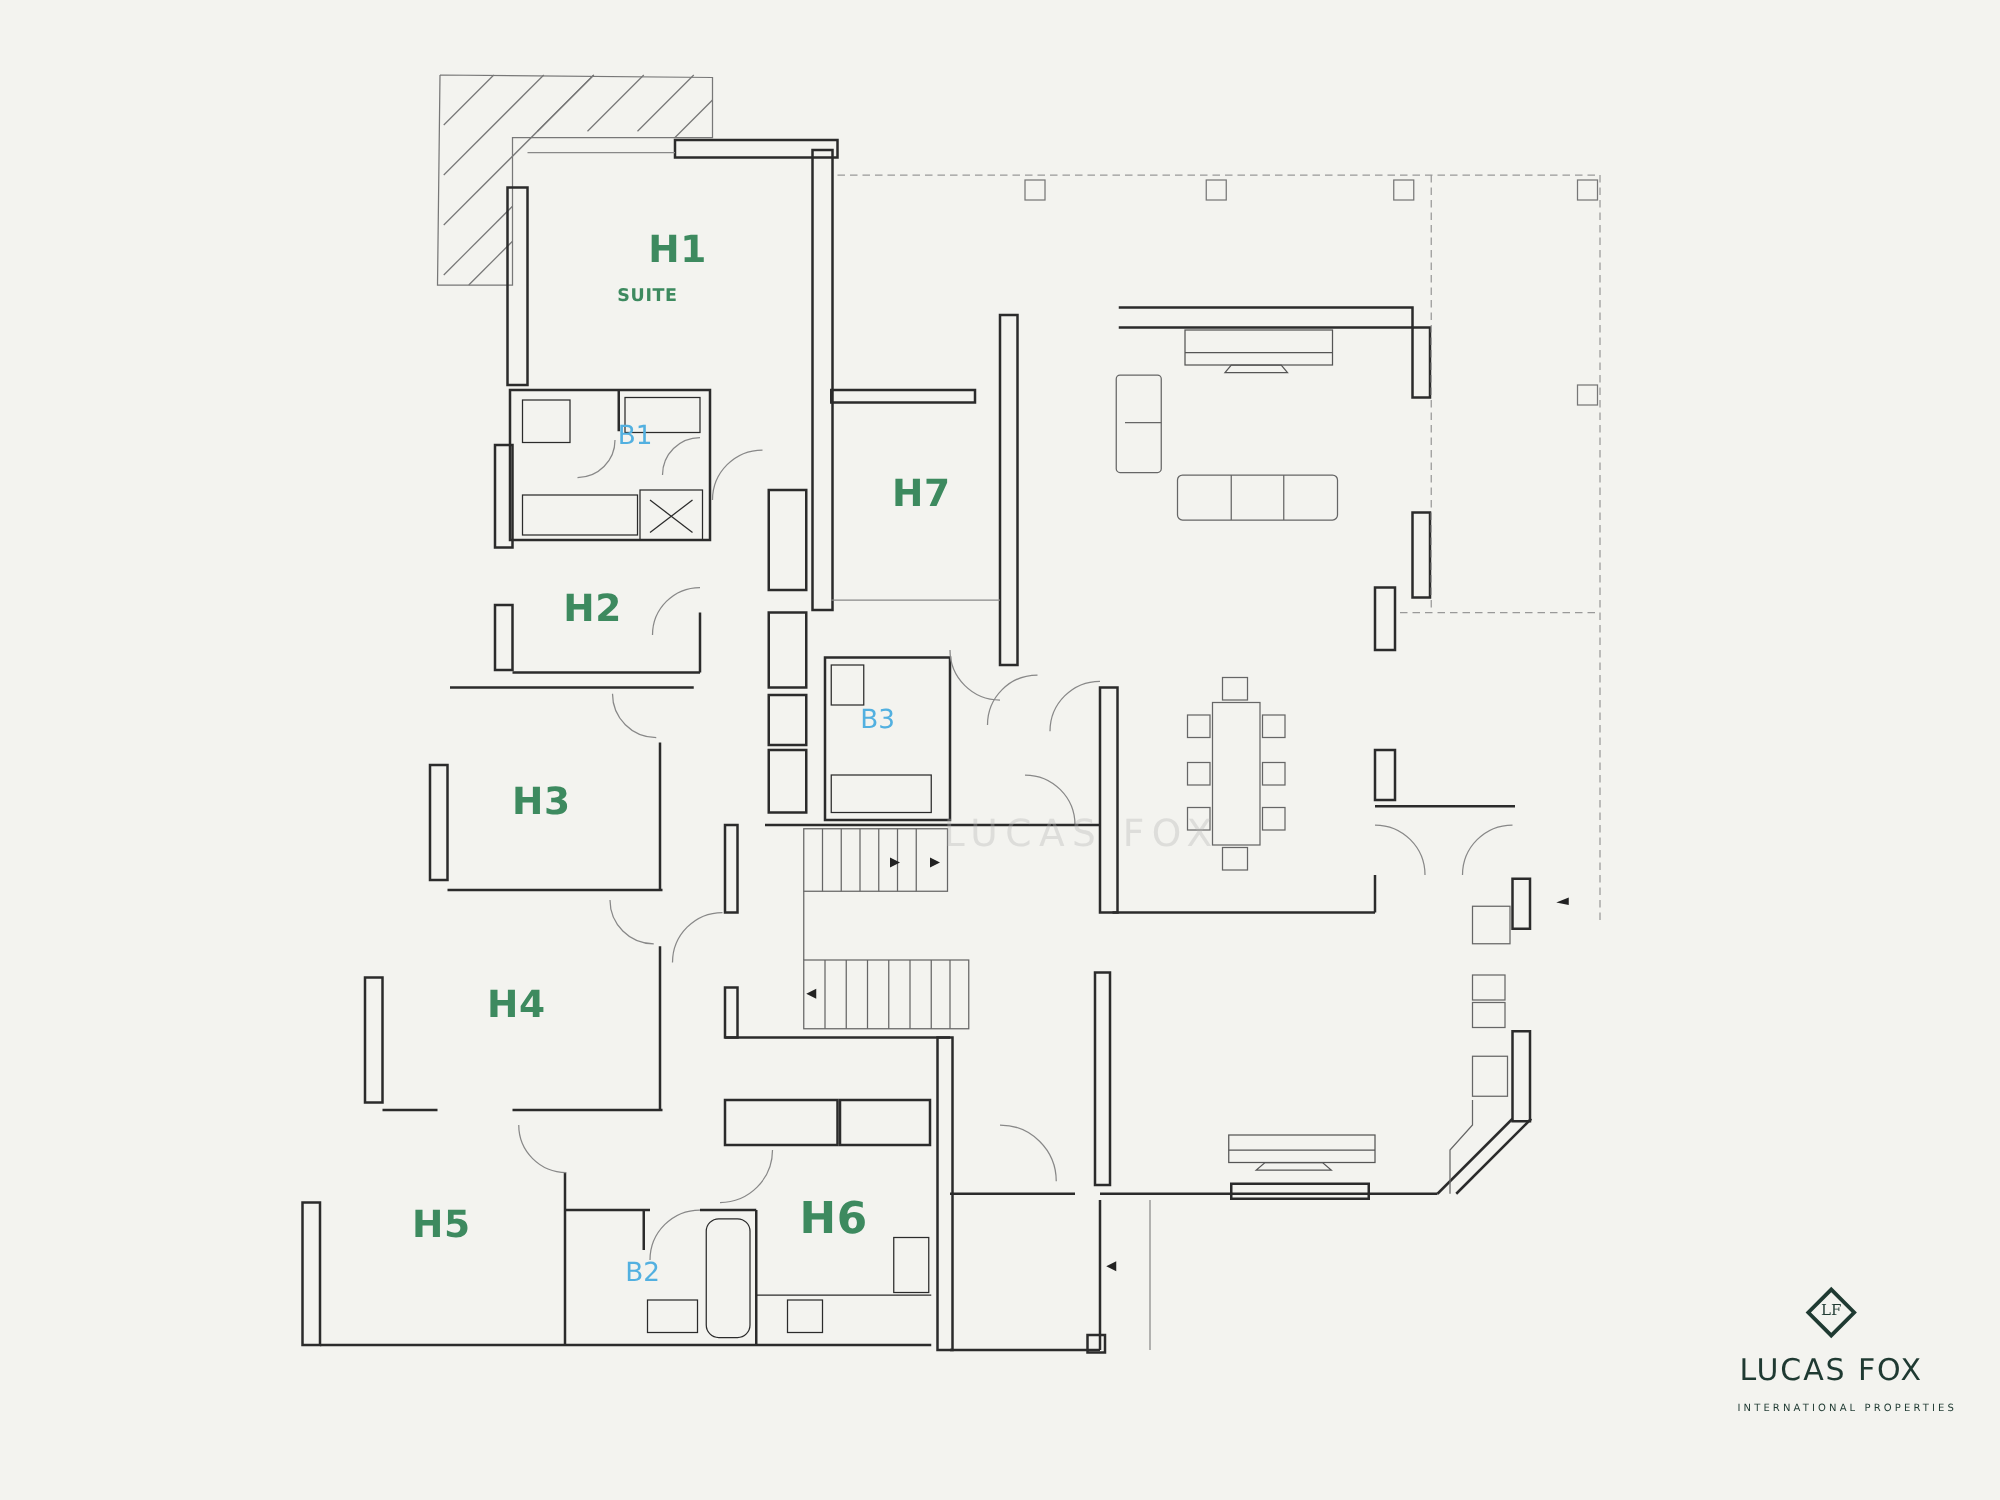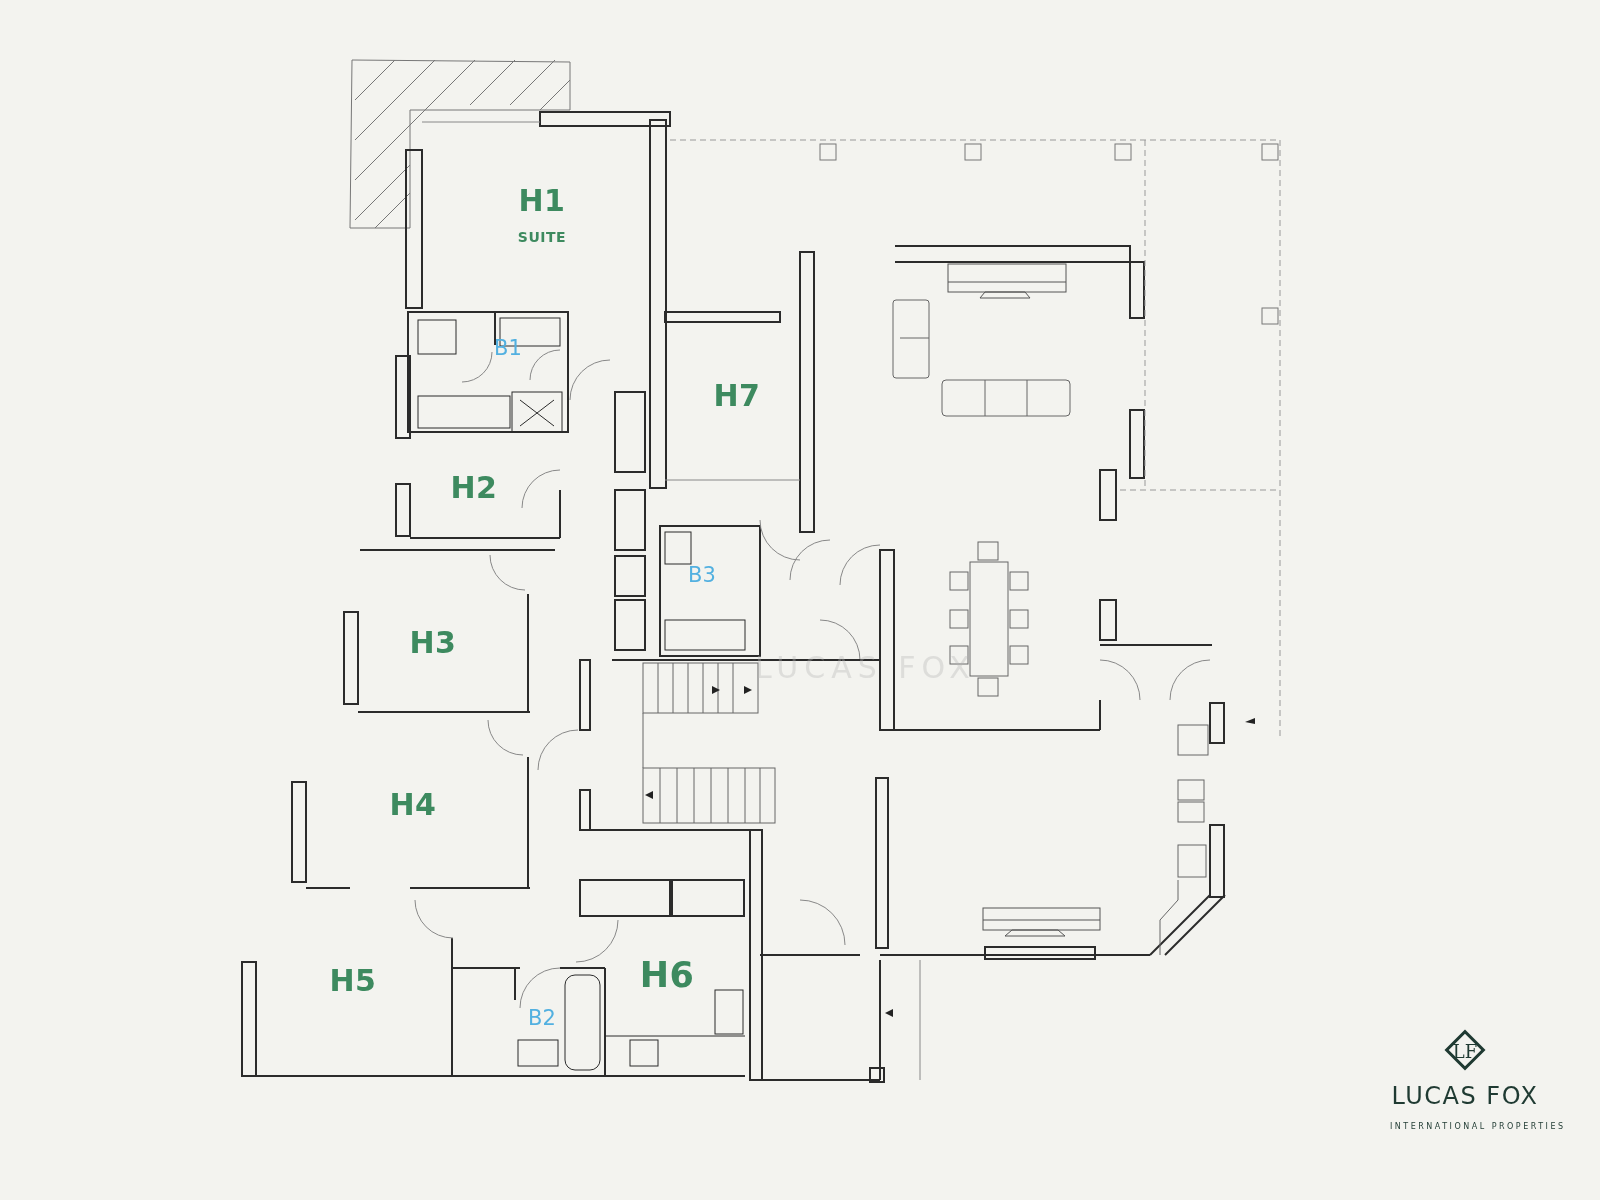--- a/index.html
+++ b/index.html
@@ -238,37 +238,37 @@
     <g fill="#222">
       <polygon points="720,690 712,686 712,694"></polygon>
       <polygon points="752,690 744,686 744,694"></polygon>
       <polygon points="645,795 653,791 653,799"></polygon>
       <polygon points="1255,718 1245,722 1255,724"></polygon>
       <polygon points="885,1013 893,1009 893,1017"></polygon>
     </g>
   </svg>
 
   <div class="room-label big" style="left:542px;top:200px;">H1</div>
-  <div class="room-label sub" style="left:542px;top:237px;">SUITE</div>
+  <div class="room-label sub" style="left:518px;top:237px;">SUITE</div>
   <div class="room-label big" style="left:474px;top:487px;">H2</div>
   <div class="room-label big" style="left:433px;top:642px;">H3</div>
   <div class="room-label big" style="left:413px;top:804px;">H4</div>
   <div class="room-label big" style="left:353px;top:980px;">H5</div>
   <div class="room-label" style="left:667px;top:975px;font-size:35px;">H6</div>
   <div class="room-label big" style="left:737px;top:395px;">H7</div>
 
   <div class="bath-label" style="left:508px;top:348px;">B1</div>
-  <div class="bath-label" style="left:542px;top:1018px;">B2</div>
+  <div class="bath-label" style="left:514px;top:1018px;">B2</div>
   <div class="bath-label" style="left:702px;top:575px;">B3</div>
 
   <div class="watermark">LUCAS FOX</div>
 
   <div class="logo">
     <div class="logo-mark">
       <svg width="44" height="44" viewBox="0 0 44 44">
         <rect x="9" y="9" width="26" height="26" transform="rotate(45 22 22)" fill="none" stroke="#1f3a32" stroke-width="3"></rect>
       </svg>
-      <span style="position:absolute;left:0;top:13px;width:44px;text-align:center;font-family:'DejaVu Serif',serif;font-size:18px;color:#1f3a32;">LF</span>
+      <span style="position:absolute;left:0;top:13px;width:44px;text-align:center;font-family:'DejaVu Serif',serif;font-size:12px;color:#1f3a32;">LF</span>
     </div>
     <div class="logo-name">LUCAS FOX</div>
     <div class="logo-tag">INTERNATIONAL PROPERTIES</div>
   </div>
 </div>
 
 </body></html>

